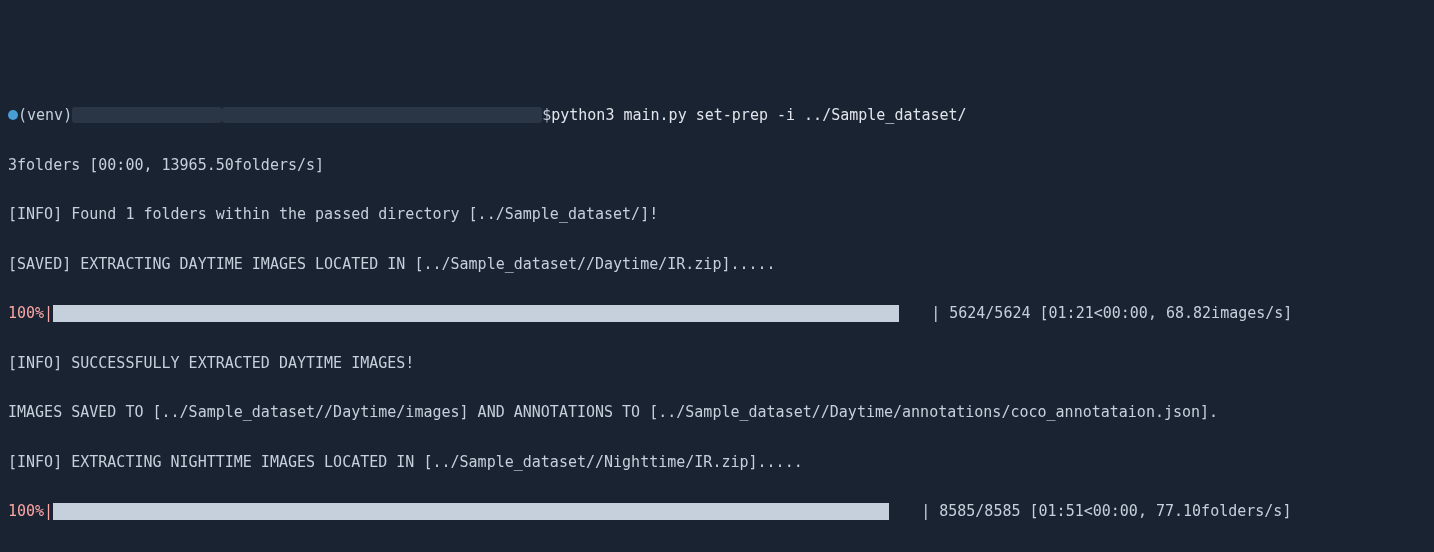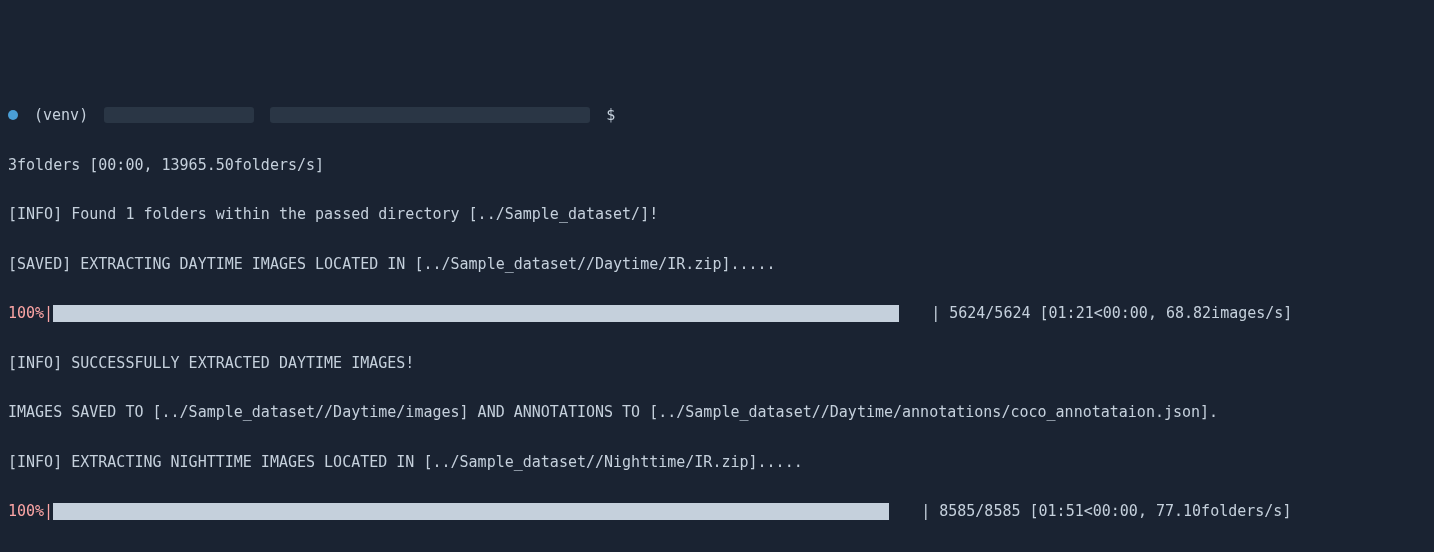--- a/index.html
+++ b/index.html
@@ -8,21 +8,21 @@
       color: #c5d0dc;
       font-family: 'DejaVu Sans Mono', 'Liberation Mono', 'Consolas', monospace;
       font-size: 15px;
       line-height: 1.65;
       padding: 4px 8px;
       white-space: pre-wrap;
       word-break: break-all;
       width: 1434px;
     }
     .line { display: block; }
-    .prompt-line { display: flex; align-items: center; gap: 16px; }
+    .prompt-line { display: flex; align-items: center; gap: 0; }
     .dot {
       width: 10px;
       height: 10px;
       border-radius: 50%;
       background: #4a9ed6;
       flex-shrink: 0;
     }
     .venv { color: #c5d0dc; }
     .blur-region {
       display: inline-block;
@@ -50,20 +50,21 @@
 <body>
 
 
 
 <div class="line prompt-line">
   <span class="dot"></span>
   <span class="venv">(venv)</span>
   <span class="blur-region blur1"></span>
   <span class="blur-region blur2"></span>
   <span class="dollar">$</span>
+  <span class="command">python3 main.py set-prep -i ../Sample_dataset/</span>
 </div>
 <span class="line">3folders [00:00, 13965.50folders/s]</span>
 <span class="line">[INFO] Found 1 folders within the passed directory [../Sample_dataset/]!</span>
 <span class="line">[SAVED] EXTRACTING DAYTIME IMAGES LOCATED IN [../Sample_dataset//Daytime/IR.zip].....</span>
 <span class="line"><span class="pbar-label">100%|</span><span class="pbar-fill" style="width:846px"></span><span class="pbar-stats">| 5624/5624 [01:21&lt;00:00, 68.82images/s]</span></span>
 <span class="line">[INFO] SUCCESSFULLY EXTRACTED DAYTIME IMAGES!</span>
 <span class="line">IMAGES SAVED TO [../Sample_dataset//Daytime/images] AND ANNOTATIONS TO [../Sample_dataset//Daytime/annotations/coco_annotataion.json].</span>
 <span class="line">[INFO] EXTRACTING NIGHTTIME IMAGES LOCATED IN [../Sample_dataset//Nighttime/IR.zip].....</span>
 <span class="line"><span class="pbar-label">100%|</span><span class="pbar-fill" style="width:836px"></span><span class="pbar-stats">| 8585/8585 [01:51&lt;00:00, 77.10folders/s]</span></span>
 <span class="line">[INFO] SUCCESSFULLY EXTRACTED NIGHTTIME IMAGES!</span>

